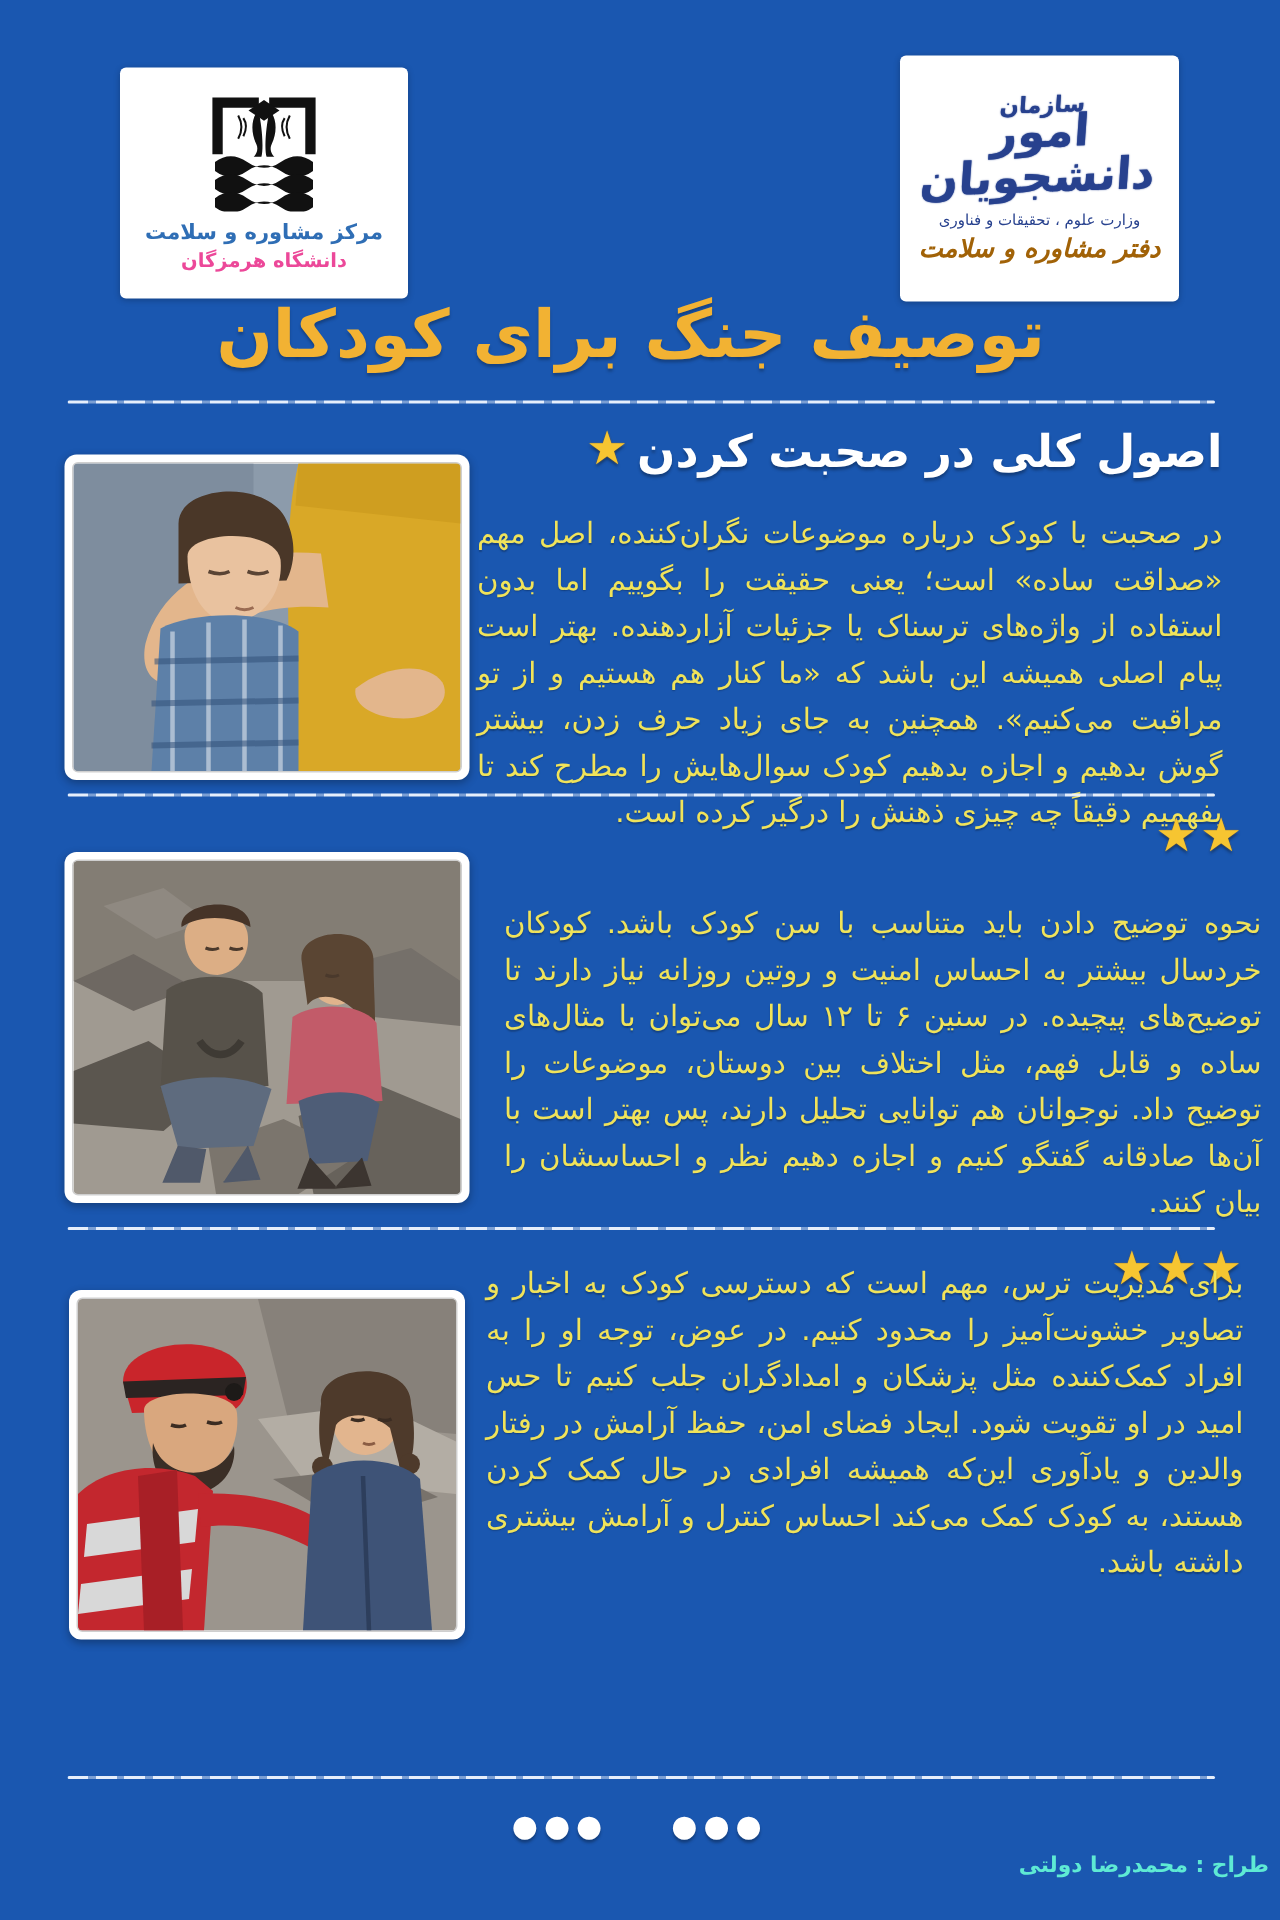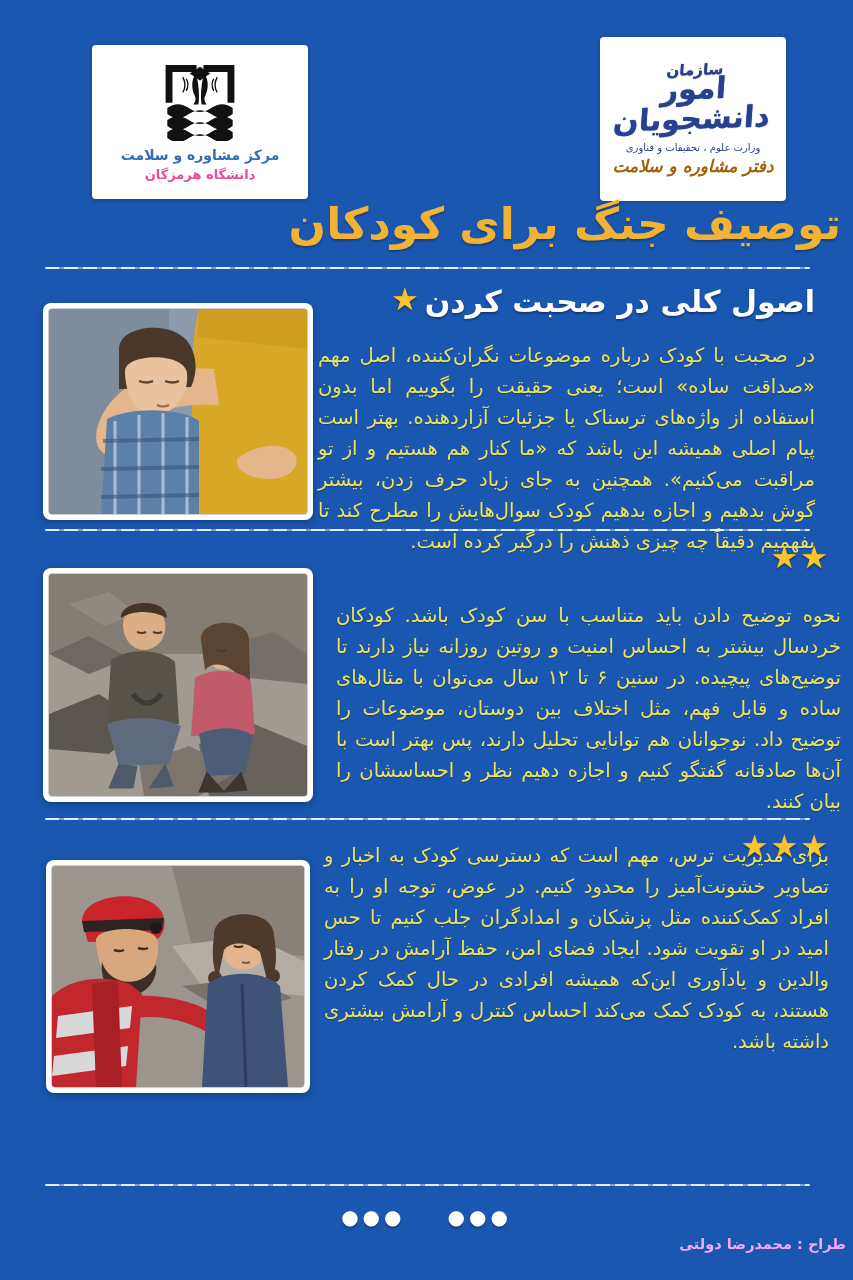--- a/index.html
+++ b/index.html
@@ -11,39 +11,39 @@
     overflow:hidden;
     font-family:"DejaVu Sans", sans-serif;
   }
   
   .logo-card{
     position:absolute;background:#ffffff;border-radius:4px;
     box-shadow:0 1px 4px rgba(0,0,0,.25);
     display:flex;flex-direction:column;align-items:center;justify-content:center;
     text-align:center;
   }
-  .logo-left{left:92px;top:45px;width:184px;height:142px;padding:6px 16px;}
+  .logo-left{left:80px;top:45px;width:184px;height:142px;padding:6px 4px;}
   .logo-left .emblem{width:86px;height:78px;}
   .logo-left .l1{color:#2f6eb5;font-weight:bold;font-size:14px;margin-top:6px;direction:rtl;}
   .logo-left .l2{color:#ec4899;font-weight:bold;font-size:13px;margin-top:4px;direction:rtl;}
   .logo-right{right:67px;top:37px;width:178px;height:152px;padding:6px 4px;}
   .logo-right .cal{
     color:#27418e;font-weight:bold;direction:rtl;line-height:1.0;
     font-size:30px;transform:skewX(-6deg) rotate(-2deg);
     text-shadow:0 0 1px #27418e;
     letter-spacing:-2px;
   }
   .logo-right .cal .w1{font-size:15px;display:block;margin-bottom:-4px;}
   .logo-right .cal .w2{display:block;}
   .logo-right .s1{color:#27418e;font-size:10px;margin-top:8px;direction:rtl;}
   .logo-right .s2{color:#a16207;font-size:17px;font-weight:bold;margin-top:3px;direction:rtl;font-style:italic;}
   
   .main-title{
     position:absolute;left:0;right:12px;top:198px;
-    text-align:right;direction:rtl;
+    text-align:center;direction:rtl;
     color:#f2b233;font-size:44px;font-weight:bold;
     text-shadow:0 2px 2px rgba(0,0,0,.25);
   }
   
   .divider{
     position:absolute;left:45px;width:765px;height:2px;
     background:repeating-linear-gradient(90deg,
       rgba(240,246,255,.95) 0 14px, rgba(240,246,255,.45) 14px 19px);
     border-radius:1px;
   }
@@ -89,21 +89,21 @@
   .footer-row{
     position:absolute;left:0;right:0;top:1203px;
     display:flex;align-items:center;justify-content:center;gap:42px;
     direction:rtl;
     color:#ffffff;font-size:27px;font-weight:bold;
     text-shadow:0 2px 2px rgba(0,0,0,.3);
   }
   .footer-dots{font-size:20px;letter-spacing:4px;transform:translateY(2px);}
   .credit{
     position:absolute;right:7px;top:1236px;direction:rtl;
-    color:#f0abfc;font-size:14.5px;font-weight:bold;
+    color:#5eead4;font-size:14.5px;font-weight:bold;
   }
 </style>
 </head>
 <body>
 
 <div class="poster">
 
   <div class="logo-card logo-left">
     <svg class="emblem" viewBox="0 0 100 90" xmlns="http://www.w3.org/2000/svg">
       <path d="M10 2 L46 2 L46 10 L18 10 L18 46 L10 46 Z" fill="#111"></path>

